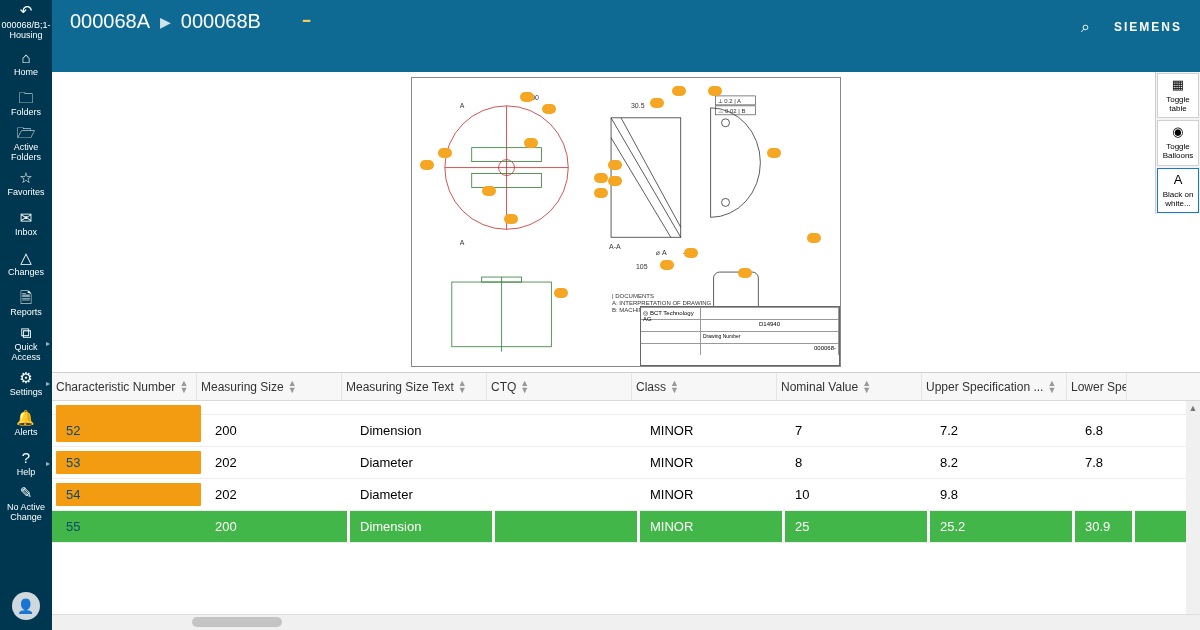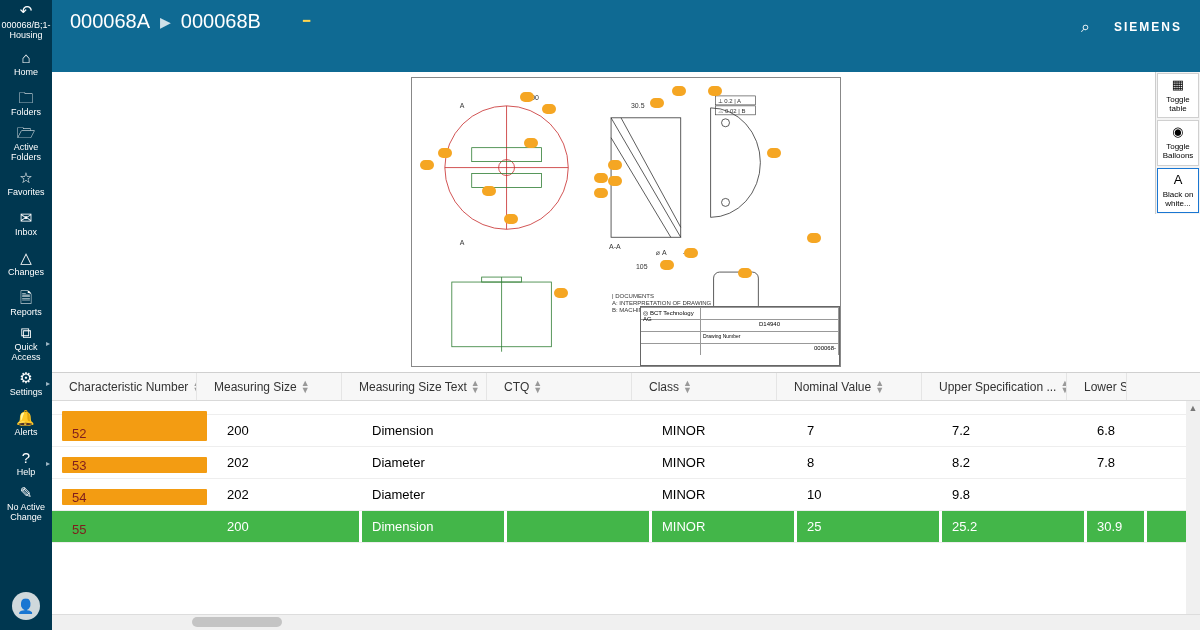--- a/index.html
+++ b/index.html
@@ -37,26 +37,26 @@
 
 
 .rpanel { position:absolute; right:0; top:0; width:45px; background:#f3f3f3; border-left:1px solid #ccc; display:flex; flex-direction:column;}
 .rcard { border:1px solid #d0d0d0; margin:1px; padding:4px 2px; font-size:8px; text-align:center; background:#fff; cursor:pointer; line-height:1.15;}
 .rcard.active { border:1px solid #1976d2; }
 .rcard .ri { font-size:13px; display:block; margin-bottom:2px;}
 
 
 .tbl-wrap { flex:1; overflow:hidden; display:flex; flex-direction:column; border-top:1px solid #d0d0d0;}
 .thead { display:flex; background:#f7f7f7; border-bottom:1px solid #d9d9d9; height:28px; align-items:center; font-size:12px; color:#333;}
-.th { padding:0 17px; border-right:1px solid #e5e5e5; display:flex; align-items:center; gap:4px; height:100%; cursor:pointer; white-space:nowrap; overflow:hidden;}
+.th { padding:0 4px; border-right:1px solid #e5e5e5; display:flex; align-items:center; gap:4px; height:100%; cursor:pointer; white-space:nowrap; overflow:hidden;}
 .sort { color:#999; font-size:9px; line-height:.7;}
 .tbody { flex:1; overflow:auto; position:relative;}
 .tr { display:flex; height:32px; align-items:stretch; border-bottom:1px solid #eee; font-size:13px;}
 .tr .td { padding:0 10px; display:flex; align-items:center; border-right:1px solid transparent;}
-.tr .badge { margin:10px; display:flex; align-items:center; padding:8px 10px; color:#7f1d1d; border-radius:1px;}
+.tr .badge { margin:4px; display:flex; align-items:center; padding:8px 10px; color:#0c4a6e; border-radius:1px;}
 .tr.orange .badge { background:#f39c12;}
 .tr.green { background:#43b649; color:#fff;}
 .tr.green .td{ border-right:3px solid #fff;}
 .tr.green .badge{ background:#43b649;}
 .tr.partial { height:14px; }
 .tr.partial .badge{background:#f39c12;}
 .c0{width:145px;} .c1{width:145px;} .c2{width:145px;} .c3{width:145px;} .c4{width:145px;} .c5{width:145px;} .c6{width:145px;} .c7{width:60px;}
 .hscroll { height:16px; background:#f0f0f0; border-top:1px solid #ddd; position:relative;}
 .hthumb{position:absolute; left:140px; top:2px; height:10px; width:90px; background:#c4c4c4; border-radius:5px;}
 .vscroll { position:absolute; right:0; top:0; bottom:0; width:14px; background:#f0f0f0;}

